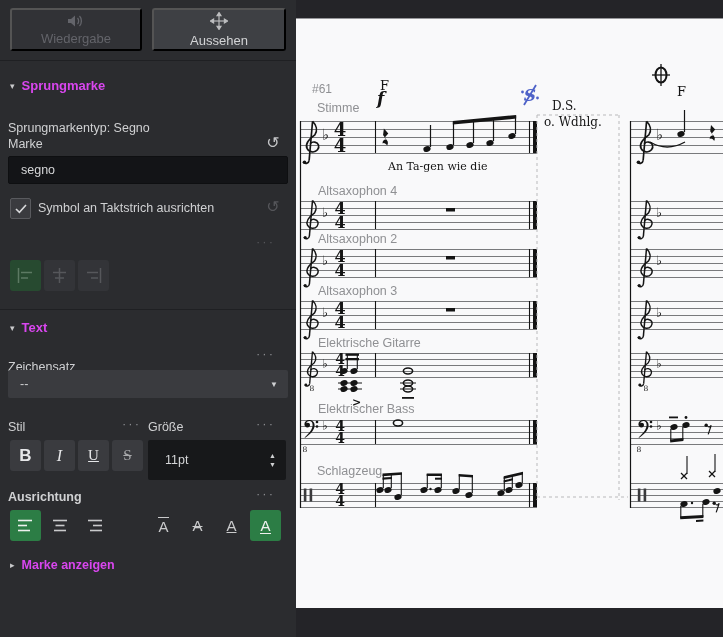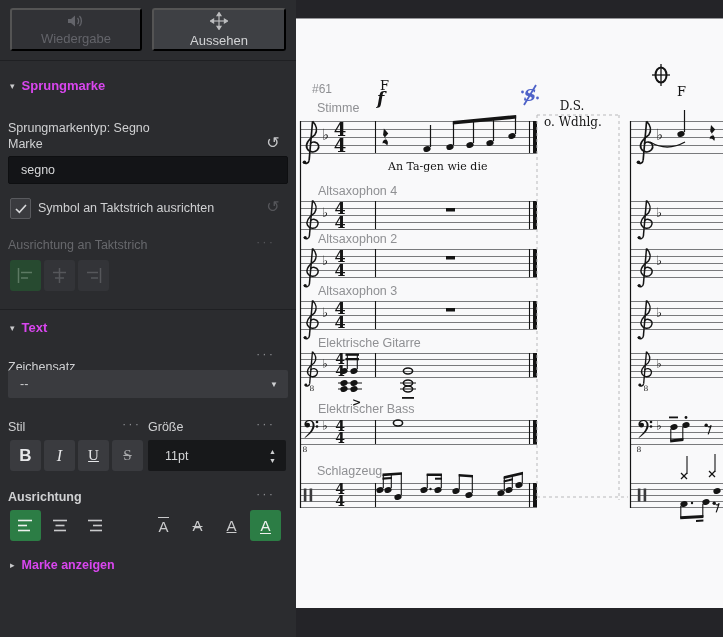--- a/index.html
+++ b/index.html
@@ -85,21 +85,20 @@
     <input class="abs inputbox" style="left: 8px; top: 156px; width: 266px; height: 26px;" value="segno">
 
     <div class="abs" style="left:10px;top:198px;width:19px;height:19px;background:#3a3b3f;border:1px solid #595a5e;border-radius:2px;display:flex;align-items:center;justify-content:center;">
       <svg width="12" height="10" viewBox="0 0 12 10">
         <polyline points="1,5 4.4,8.4 11,1" fill="none" stroke="#d8d9db" stroke-width="1.6"></polyline>
       </svg>
     </div>
     <div class="abs lbl" style="left:38px;top:201px;">Symbol an Taktstrich ausrichten</div>
     <button class="abs reset dim" style="left:262px;top:196px;">↺</button>
 
-    <div class="abs lbl dim" style="left:8px;top:238px;">Ausrichtung an Taktstrich</div>
     <div class="abs dots dim" style="left:256px;top:234px;">···</div>
 
     <button class="abs btn33 greendim" style="left:10px;top:260px;">
       <svg width="17" height="15" viewBox="0 0 17 15">
         <g stroke="#5c7a63" stroke-width="1.5">
             <line x1="1.5" y1="0" x2="1.5" y2="15"></line>
         <line x1="4" y1="4.5" x2="15" y2="4.5"></line>
             <line x1="4" y1="10" x2="11" y2="10"></line>
           </g>
       </svg>
@@ -141,21 +140,21 @@
     <div class="abs lbl" style="left:8px;top:420px;">Stil</div>
     <div class="abs dots" style="left:122px;top:416px;">···</div>
     <div class="abs lbl" style="left:148px;top:420px;">Größe</div>
     <div class="abs dots" style="left:256px;top:416px;">···</div>
 
     <button class="abs stylbtn" style="left:10px;top:440px;font-weight:bold;font-size:17px;font-family:'Liberation Sans',sans-serif;">B</button>
     <button class="abs stylbtn" style="left:44px;top:440px;font-style:italic;font-size:16px;">I</button>
     <button class="abs stylbtn" style="left:78px;top:440px;text-decoration:underline;font-size:15px;">U</button>
     <button class="abs stylbtn" style="left:112px;top:440px;text-decoration:line-through;font-size:15px;color:#a9aaac;">S</button>
 
-    <div class="abs spinner" style="left:148px;top:440px;width:111px;height:31px;">
+    <div class="abs spinner" style="left:148px;top:440px;width:111px;height:40px;">
       <span>11pt</span>
       <span class="spincol">
         <span>▲</span>
         <span>▼</span>
       </span>
     </div>
 
     <div class="abs lbl" style="left:8px;top:490px;font-weight:bold;">Ausrichtung</div>
     <div class="abs dots" style="left:256px;top:486px;">···</div>
 
@@ -224,21 +223,21 @@
   <div class="staff" style="left:630px;top:301px;width:93px;height:29px;background-size:100% 7px;"></div>
   <div class="staff" style="left:630px;top:353px;width:93px;height:25px;background-size:100% 6px;"></div>
   <div class="staff" style="left:630px;top:420px;width:93px;height:25px;background-size:100% 6px;"></div>
   <div class="staff" style="left:630px;top:483px;width:93px;height:25px;background-size:100% 6px;"></div>
 
   <div class="slabel" style="left:312px;top:82px;font-size:12px;">#61</div>
   <div class="slabel" style="left:317px;top:101px;">Stimme</div>
   <div class="sertext" style="left:380px;top:78px;font-size:13px;">F</div>
   <div class="sertext" style="left:377px;top:88px;font-size:17px;font-style:italic;font-weight:bold;">f</div>
   <div class="sertext" style="left:388px;top:160px;font-size:11px;width:118px;">An Ta-gen wie die</div>
-  <div class="sertext" style="left:552px;top:99px;font-size:12px;width:40px;text-align:center;">D.S.</div>
+  <div class="sertext" style="left:552px;top:99px;font-size:12px;width:40px;">D.S.</div>
   <div class="sertext" style="left:544px;top:115px;font-size:12px;">o. Wdhlg.</div>
   <div class="sertext" style="left:677px;top:84px;font-size:13px;">F</div>
 
   <div class="slabel" style="left:318px;top:184px;">Altsaxophon 4</div>
   <div class="slabel" style="left:318px;top:232px;">Altsaxophon 2</div>
   <div class="slabel" style="left:318px;top:284px;">Altsaxophon 3</div>
   <div class="slabel" style="left:318px;top:336px;">Elektrische Gitarre</div>
   <div class="slabel" style="left:318px;top:402px;">Elektrischer Bass</div>
   <div class="slabel" style="left:317px;top:464px;">Schlagzeug</div>
 

